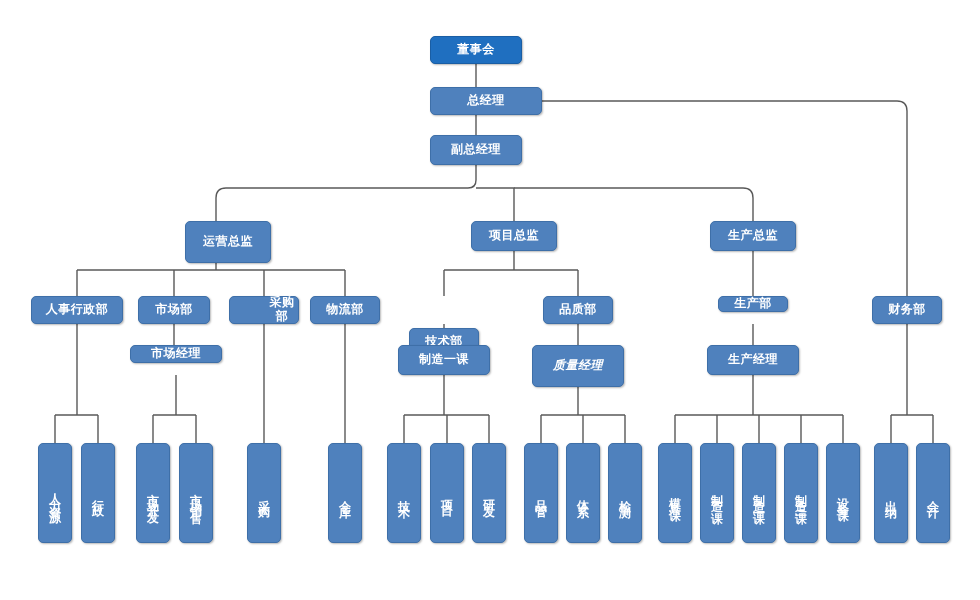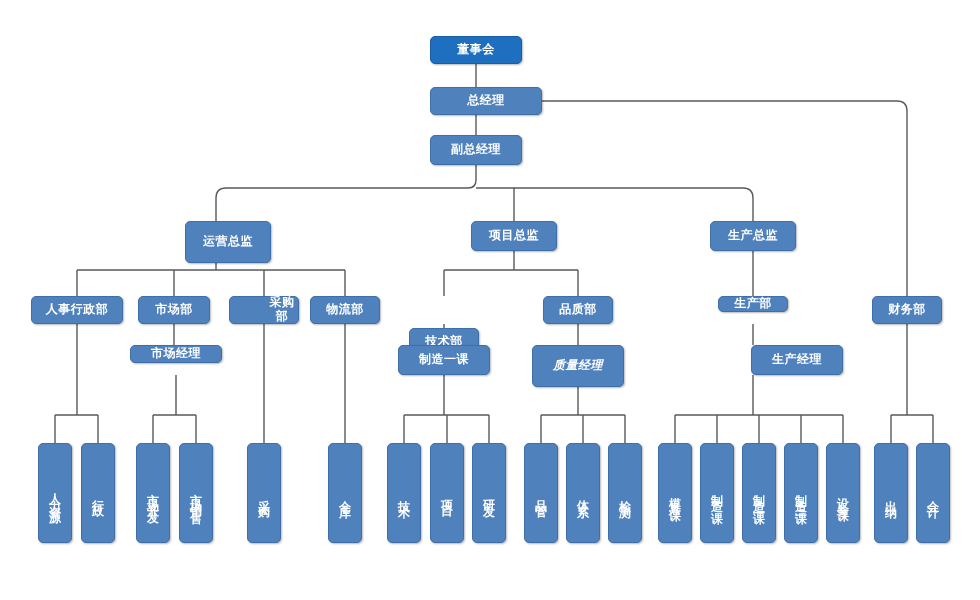--- a/index.html
+++ b/index.html
@@ -91,21 +91,21 @@
     <div class="node" style="left: 138px; top: 296px; width: 72px; height: 28px;">市场部</div>
     <div class="node" style="left: 229px; top: 296px; width: 70px; height: 28px; padding-left: 36px;">采购部</div>
     <div class="node" style="left: 310px; top: 296px; width: 70px; height: 28px;">物流部</div>
     <div class="node" style="left: 409px; top: 296px; width: 70px; height: 28px; margin-top: 32px;">技术部</div>
     <div class="node" style="left: 543px; top: 296px; width: 70px; height: 28px;">品质部</div>
     <div class="node" style="left: 718px; top: 296px; width: 70px; height: 16px;">生产部</div>
     <div class="node" style="left: 872px; top: 296px; width: 70px; height: 28px;">财务部</div>
     <div class="node" style="left: 130px; top: 345px; width: 92px; height: 18px;">市场经理</div>
     <div class="node" style="left: 398px; top: 345px; width: 92px; height: 30px;">制造一课</div>
     <div class="node" style="left: 532px; top: 345px; width: 92px; height: 42px; font-style: italic;">质量经理</div>
-    <div class="node" style="left: 707px; top: 345px; width: 92px; height: 30px; margin-left: 44px;">生产经理</div>
+    <div class="node" style="left: 707px; top: 345px; width: 92px; height: 30px;">生产经理</div>
     <div class="node vertical" style="left: 38px; top: 443px; width: 34px; height: 100px;">人力资源</div>
     <div class="node vertical" style="left: 81px; top: 443px; width: 34px; height: 100px;">行政</div>
     <div class="node vertical" style="left: 136px; top: 443px; width: 34px; height: 100px;">市场开发</div>
     <div class="node vertical" style="left: 179px; top: 443px; width: 34px; height: 100px;">市场销售</div>
     <div class="node vertical" style="left: 247px; top: 443px; width: 34px; height: 100px;">采购</div>
     <div class="node vertical" style="left: 328px; top: 443px; width: 34px; height: 100px;">仓库</div>
     <div class="node vertical" style="left: 387px; top: 443px; width: 34px; height: 100px;">技术</div>
     <div class="node vertical" style="left: 430px; top: 443px; width: 34px; height: 100px;">项目</div>
     <div class="node vertical" style="left: 472px; top: 443px; width: 34px; height: 100px;">研发</div>
     <div class="node vertical" style="left: 524px; top: 443px; width: 34px; height: 100px;">品管</div>

